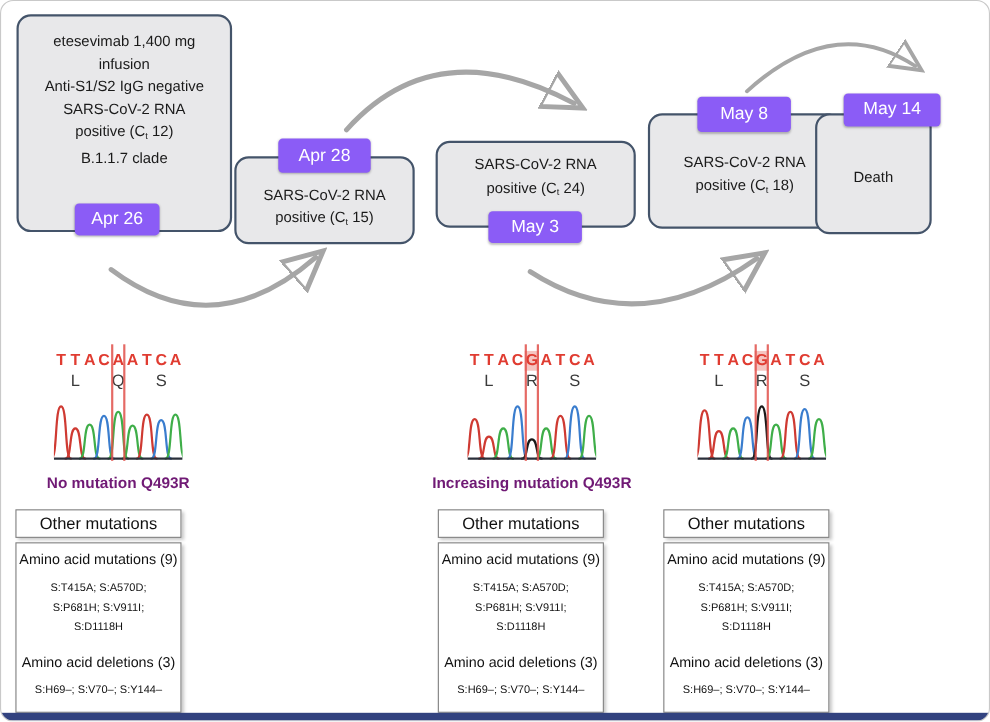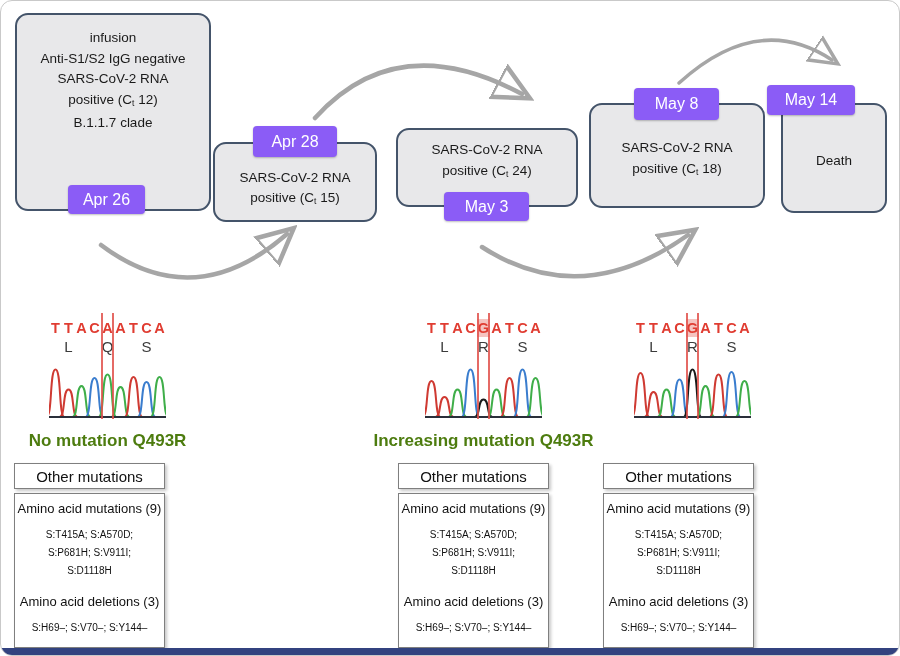--- a/index.html
+++ b/index.html
@@ -9,21 +9,21 @@
   .arrows path{fill:none;stroke:#a6a6a6;stroke-linecap:round;}
   
   .tbox{position:absolute;z-index:2;background:#e8e8ea;border:2px solid #44546a;border-radius:13px;
         display:flex;flex-direction:column;align-items:center;justify-content:center;
         color:#1a1a1a;font-size:13.5px;text-align:center;box-sizing:border-box;}
   .tline{line-height:20.5px;white-space:nowrap;}
   .box1{left:14px;top:12px;width:196px;height:198px;justify-content:flex-start;padding-top:13px;}
   .box2{left:212px;top:141px;width:164px;height:80px;padding-top:16px;}
   .box3{left:395px;top:127px;width:182px;height:79px;padding-bottom:10px;}
   .box4{left:588px;top:102px;width:176px;height:105px;padding-top:10px;}
-  .box5{left:780px;top:102px;width:106px;height:110px;padding-top:6px;}
+  .box5{left:740px;top:102px;width:106px;height:110px;padding-top:6px;}
   .badge{position:absolute;z-index:3;background:#8b5cf6;color:#ffffff;border-radius:4px;
          display:flex;align-items:center;justify-content:center;font-size:16px;
          box-shadow:0 1px 2px rgba(0,0,0,0.25);}
   .badge1{left:67px;top:184px;width:77px;height:29px;}
   .badge2{left:252px;top:125px;width:84px;height:31px;}
   .badge3{left:443px;top:191px;width:85px;height:29px;}
   .badge4{left:633px;top:87px;width:85px;height:32px;}
   .badge5{left:766px;top:84px;width:88px;height:30px;}
   .sub{font-size:0.62em;vertical-align:-0.28em;}
   
@@ -33,21 +33,21 @@
   .cg2{left:633px;top:312px;}
   .seq-row{display:flex;margin-top:6px;height:18px;position:relative;z-index:2;}
   .base-cell{width:13px;text-align:center;color:#e03c31;font-weight:bold;font-size:14.5px;line-height:18px;}
   .base-cell.hl{background:rgba(224,70,60,0.32);}
   .amino-row{display:flex;height:22px;position:relative;z-index:2;}
   .amino-cell{width:39px;text-align:center;color:#3b3b3b;font-size:15px;line-height:20px;}
   svg.trace{display:block;width:117px;height:62px;}
   svg.trace path{fill:none;stroke-width:2;stroke-linecap:round;}
   .vline{position:absolute;top:0;width:2px;height:106px;background:#e0504a;opacity:0.85;z-index:3;}
   .chromo-label{position:absolute;top:118px;left:50%;transform:translateX(-50%);
-                white-space:nowrap;font-size:17px;font-weight:600;color:#4d7c0f;}
+                white-space:nowrap;font-size:14px;font-weight:600;color:#701a75;}
   
   .mut-box{position:absolute;top:462px;width:151px;z-index:2;}
   .mut-header{border:1.5px solid #7f7f7f;background:#ffffff;height:24px;display:flex;align-items:center;
               justify-content:center;font-size:15px;color:#111111;box-shadow:2px 2px 3px rgba(0,0,0,0.22);}
   .mut-body{border:1.5px solid #7f7f7f;background:#ffffff;margin-top:4px;height:148px;
             text-align:center;color:#111111;box-shadow:2px 2px 3px rgba(0,0,0,0.22);padding-top:5px;box-sizing:content-box;}
   .mut-title{font-size:13px;margin-top:2px;}
   .mut-lines{font-size:10px;line-height:18px;margin-top:10px;}
   .mut-lines.gap{margin-bottom:12px;}
   .mut-title.second{margin-top:14px;}
@@ -66,20 +66,21 @@
         <path d="M0,0.6 L8,4.5 L0,8.4 Z" fill="#a6a6a6"></path>
       </marker>
     </defs>
     <path d="M 100 244 Q 193 314 286 233" stroke-width="4.5" marker-end="url(#ah)"></path>
     <path d="M 314 117 Q 396 26 521 93" stroke-width="4.5" marker-end="url(#ah)"></path>
     <path d="M 481 246 Q 580 310 687 234" stroke-width="4.5" marker-end="url(#ah)"></path>
     <path d="M 678 82 Q 757 10 831 59" stroke-width="3.5" marker-end="url(#ah)"></path>
   </svg>
 
   <div class="tbox box1">
+    <div class="tline">etesevimab 1,400 mg</div>
     <div class="tline">infusion</div>
     <div class="tline">Anti-S1/S2 IgG negative</div>
     <div class="tline">SARS-CoV-2 RNA</div>
     <div class="tline"><span>positive (C</span><span class="sub">t</span><span> 12)</span></div>
     <div class="tline">B.1.1.7 clade</div>
   </div>
   <div class="badge badge1">Apr 26</div>
 
   <div class="tbox box2">
     <div class="tline">SARS-CoV-2 RNA</div>

